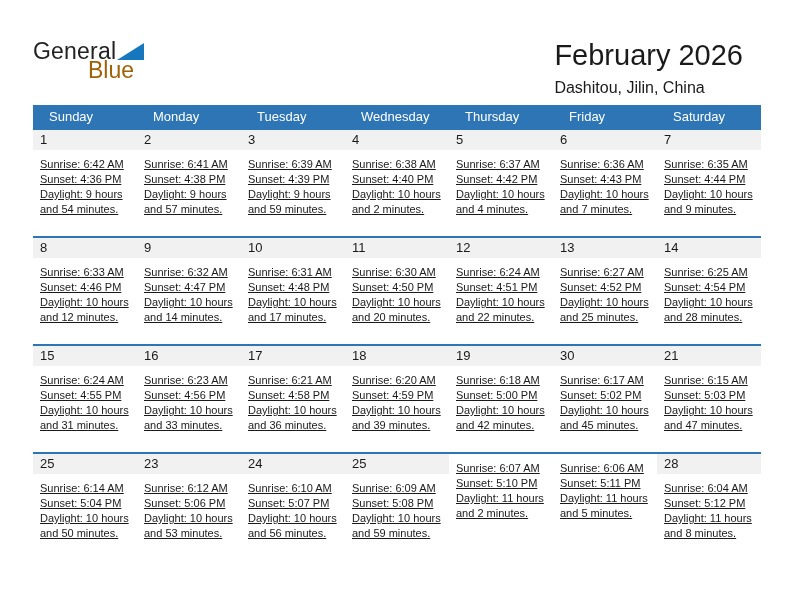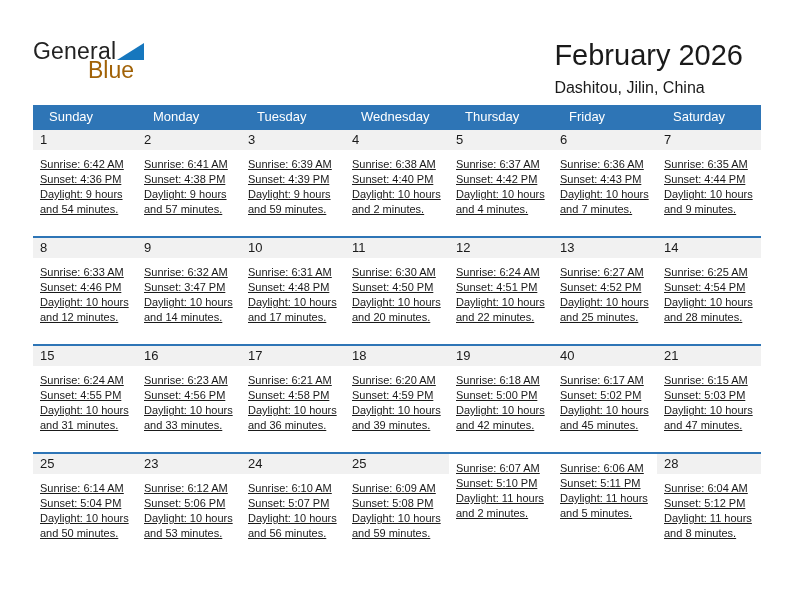--- a/index.html
+++ b/index.html
@@ -134,21 +134,21 @@
               <div>Sunrise: 6:33 AM</div>
               <div>Sunset: 4:46 PM</div>
               <div>Daylight: 10 hours</div>
               <div>and 12 minutes.</div>
             </div>
           </div>
           <div class="cell">
             <div class="num">9</div>
             <div class="details">
               <div>Sunrise: 6:32 AM</div>
-              <div>Sunset: 3:47 PM</div>
+              <div>Sunset: 4:47 PM</div>
               <div>Daylight: 10 hours</div>
               <div>and 14 minutes.</div>
             </div>
           </div>
           <div class="cell">
             <div class="num">10</div>
             <div class="details">
               <div>Sunrise: 6:31 AM</div>
               <div>Sunset: 4:48 PM</div>
               <div>Daylight: 10 hours</div>
@@ -232,21 +232,21 @@
           <div class="cell">
             <div class="num">19</div>
             <div class="details">
               <div>Sunrise: 6:18 AM</div>
               <div>Sunset: 5:00 PM</div>
               <div>Daylight: 10 hours</div>
               <div>and 42 minutes.</div>
             </div>
           </div>
           <div class="cell">
-            <div class="num">40</div>
+            <div class="num">30</div>
             <div class="details">
               <div>Sunrise: 6:17 AM</div>
               <div>Sunset: 5:02 PM</div>
               <div>Daylight: 10 hours</div>
               <div>and 45 minutes.</div>
             </div>
           </div>
           <div class="cell">
             <div class="num">21</div>
             <div class="details">

